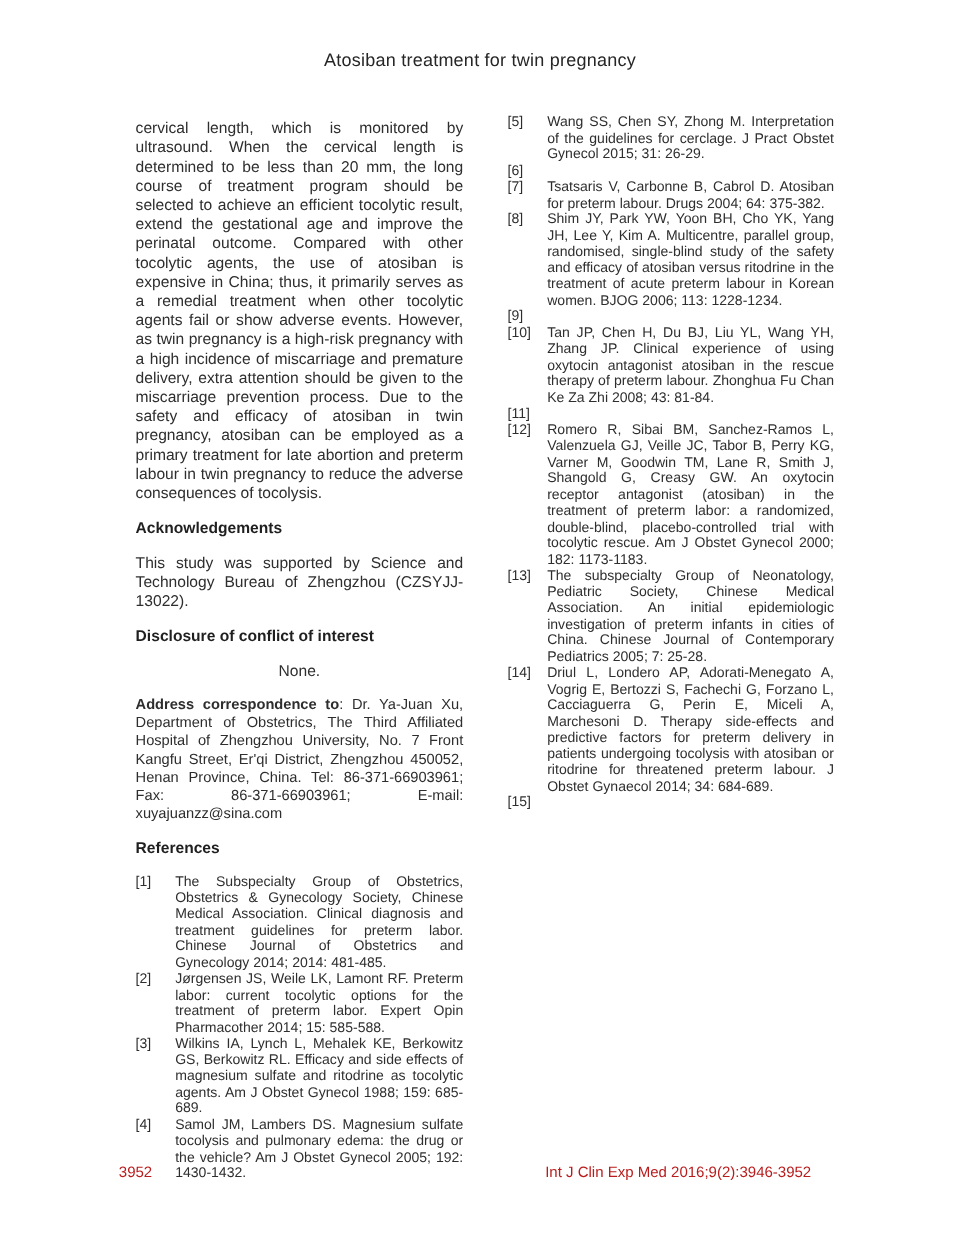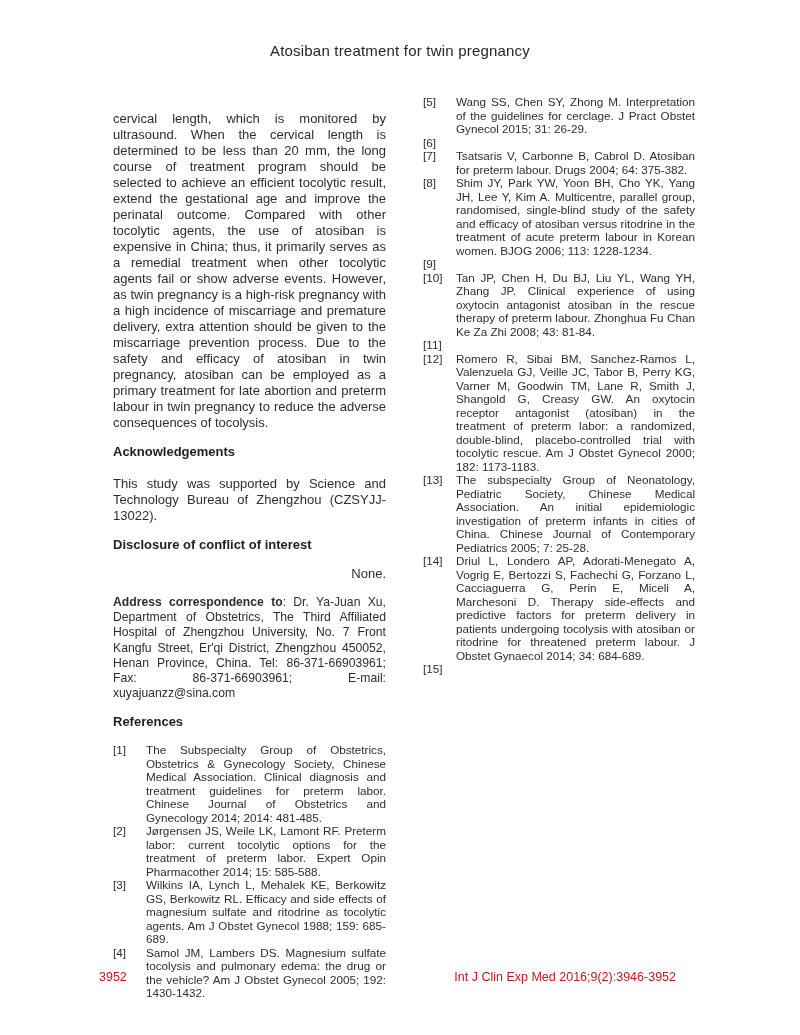--- a/index.html
+++ b/index.html
@@ -34,34 +34,34 @@
     display: flex;
     gap: 37px;
   }
   .col-left  { width: 273px; flex: 0 0 273px; }
   .col-right { width: 272px; flex: 0 0 272px; }
 
   .body-par {
     font-size: 13px;
     line-height: 16px;
     text-align: justify;
-    margin: 16px 0 13px 0;
+    margin: 4px 0 13px 0;
     color: #2e2e2e;
   }
   .sec-heading {
     font-size: 13px;
     line-height: 16px;
     font-weight: bold;
     color: #1f1f1f;
     margin: 3px 0 13px 0;
   }
   .plain-par {
     font-size: 13px;
     line-height: 16px;
-    text-align: right;
+    text-align: center;
     margin: 6px 0 13px 0;
   }
   .address-par {
     font-size: 12.2px;
     line-height: 15.2px;
     text-align: justify;
     margin: 0 0 13px 0;
   }
   .address-par .bold { font-weight: bold; }
 

